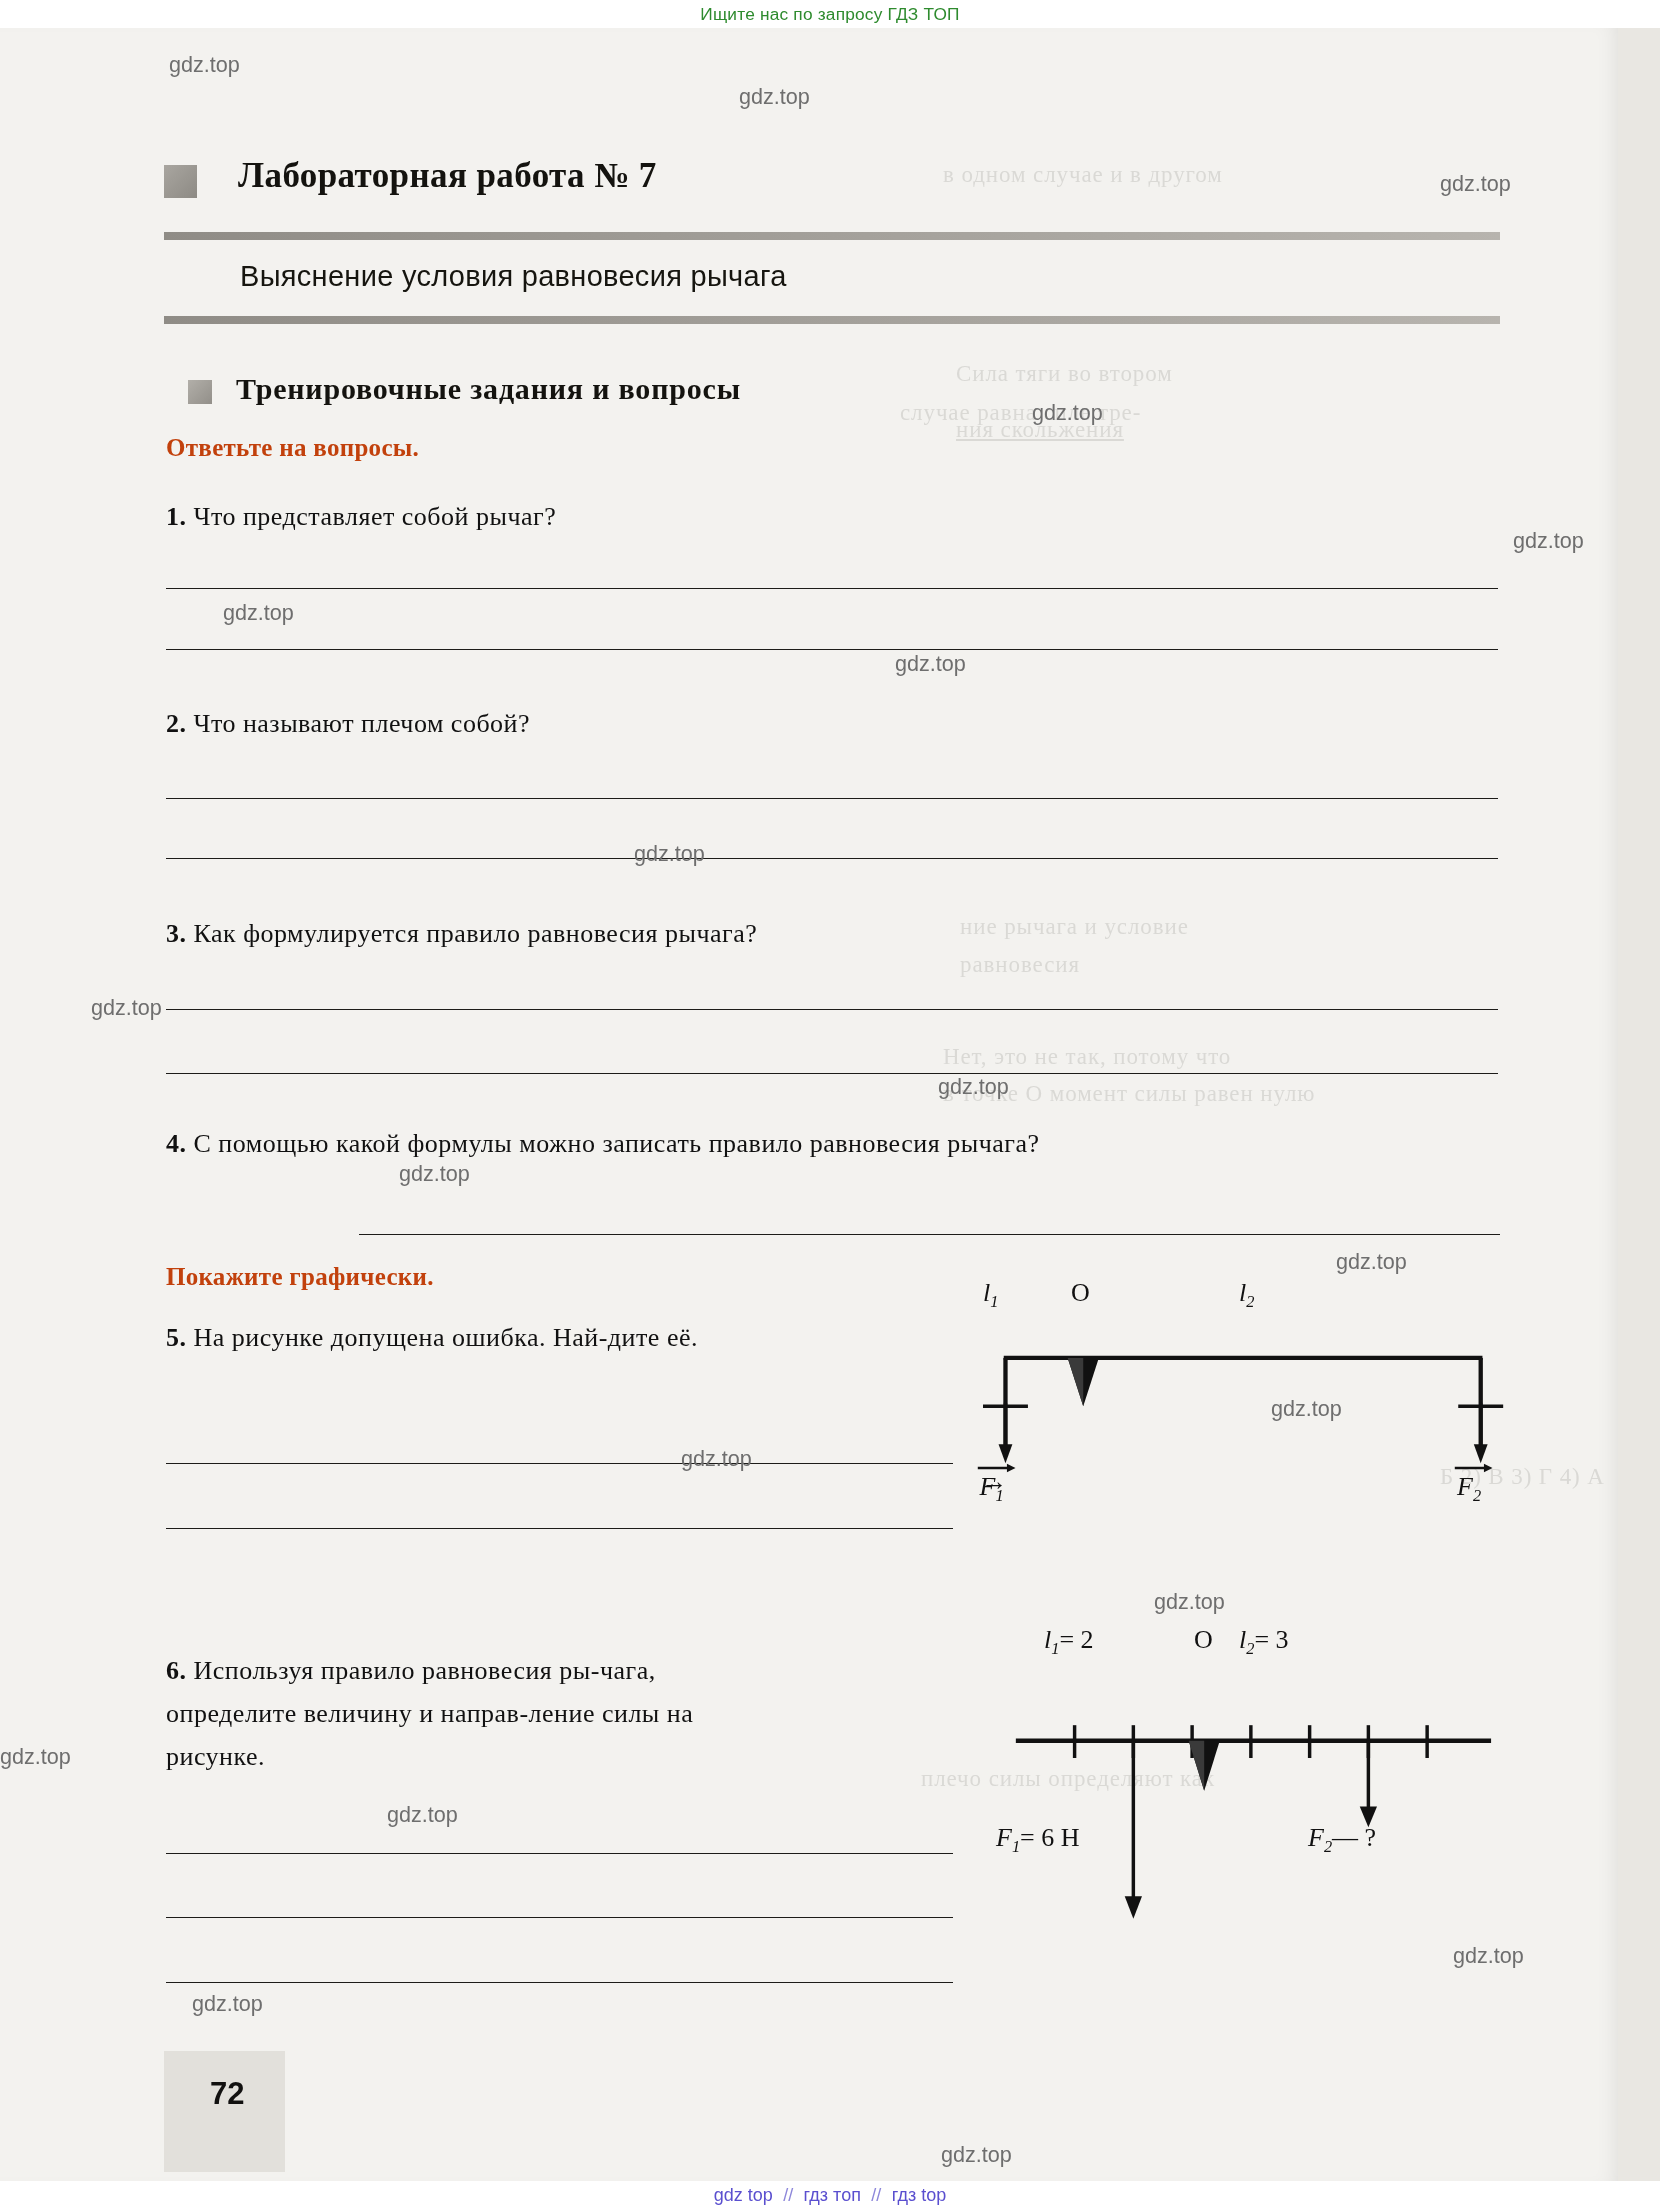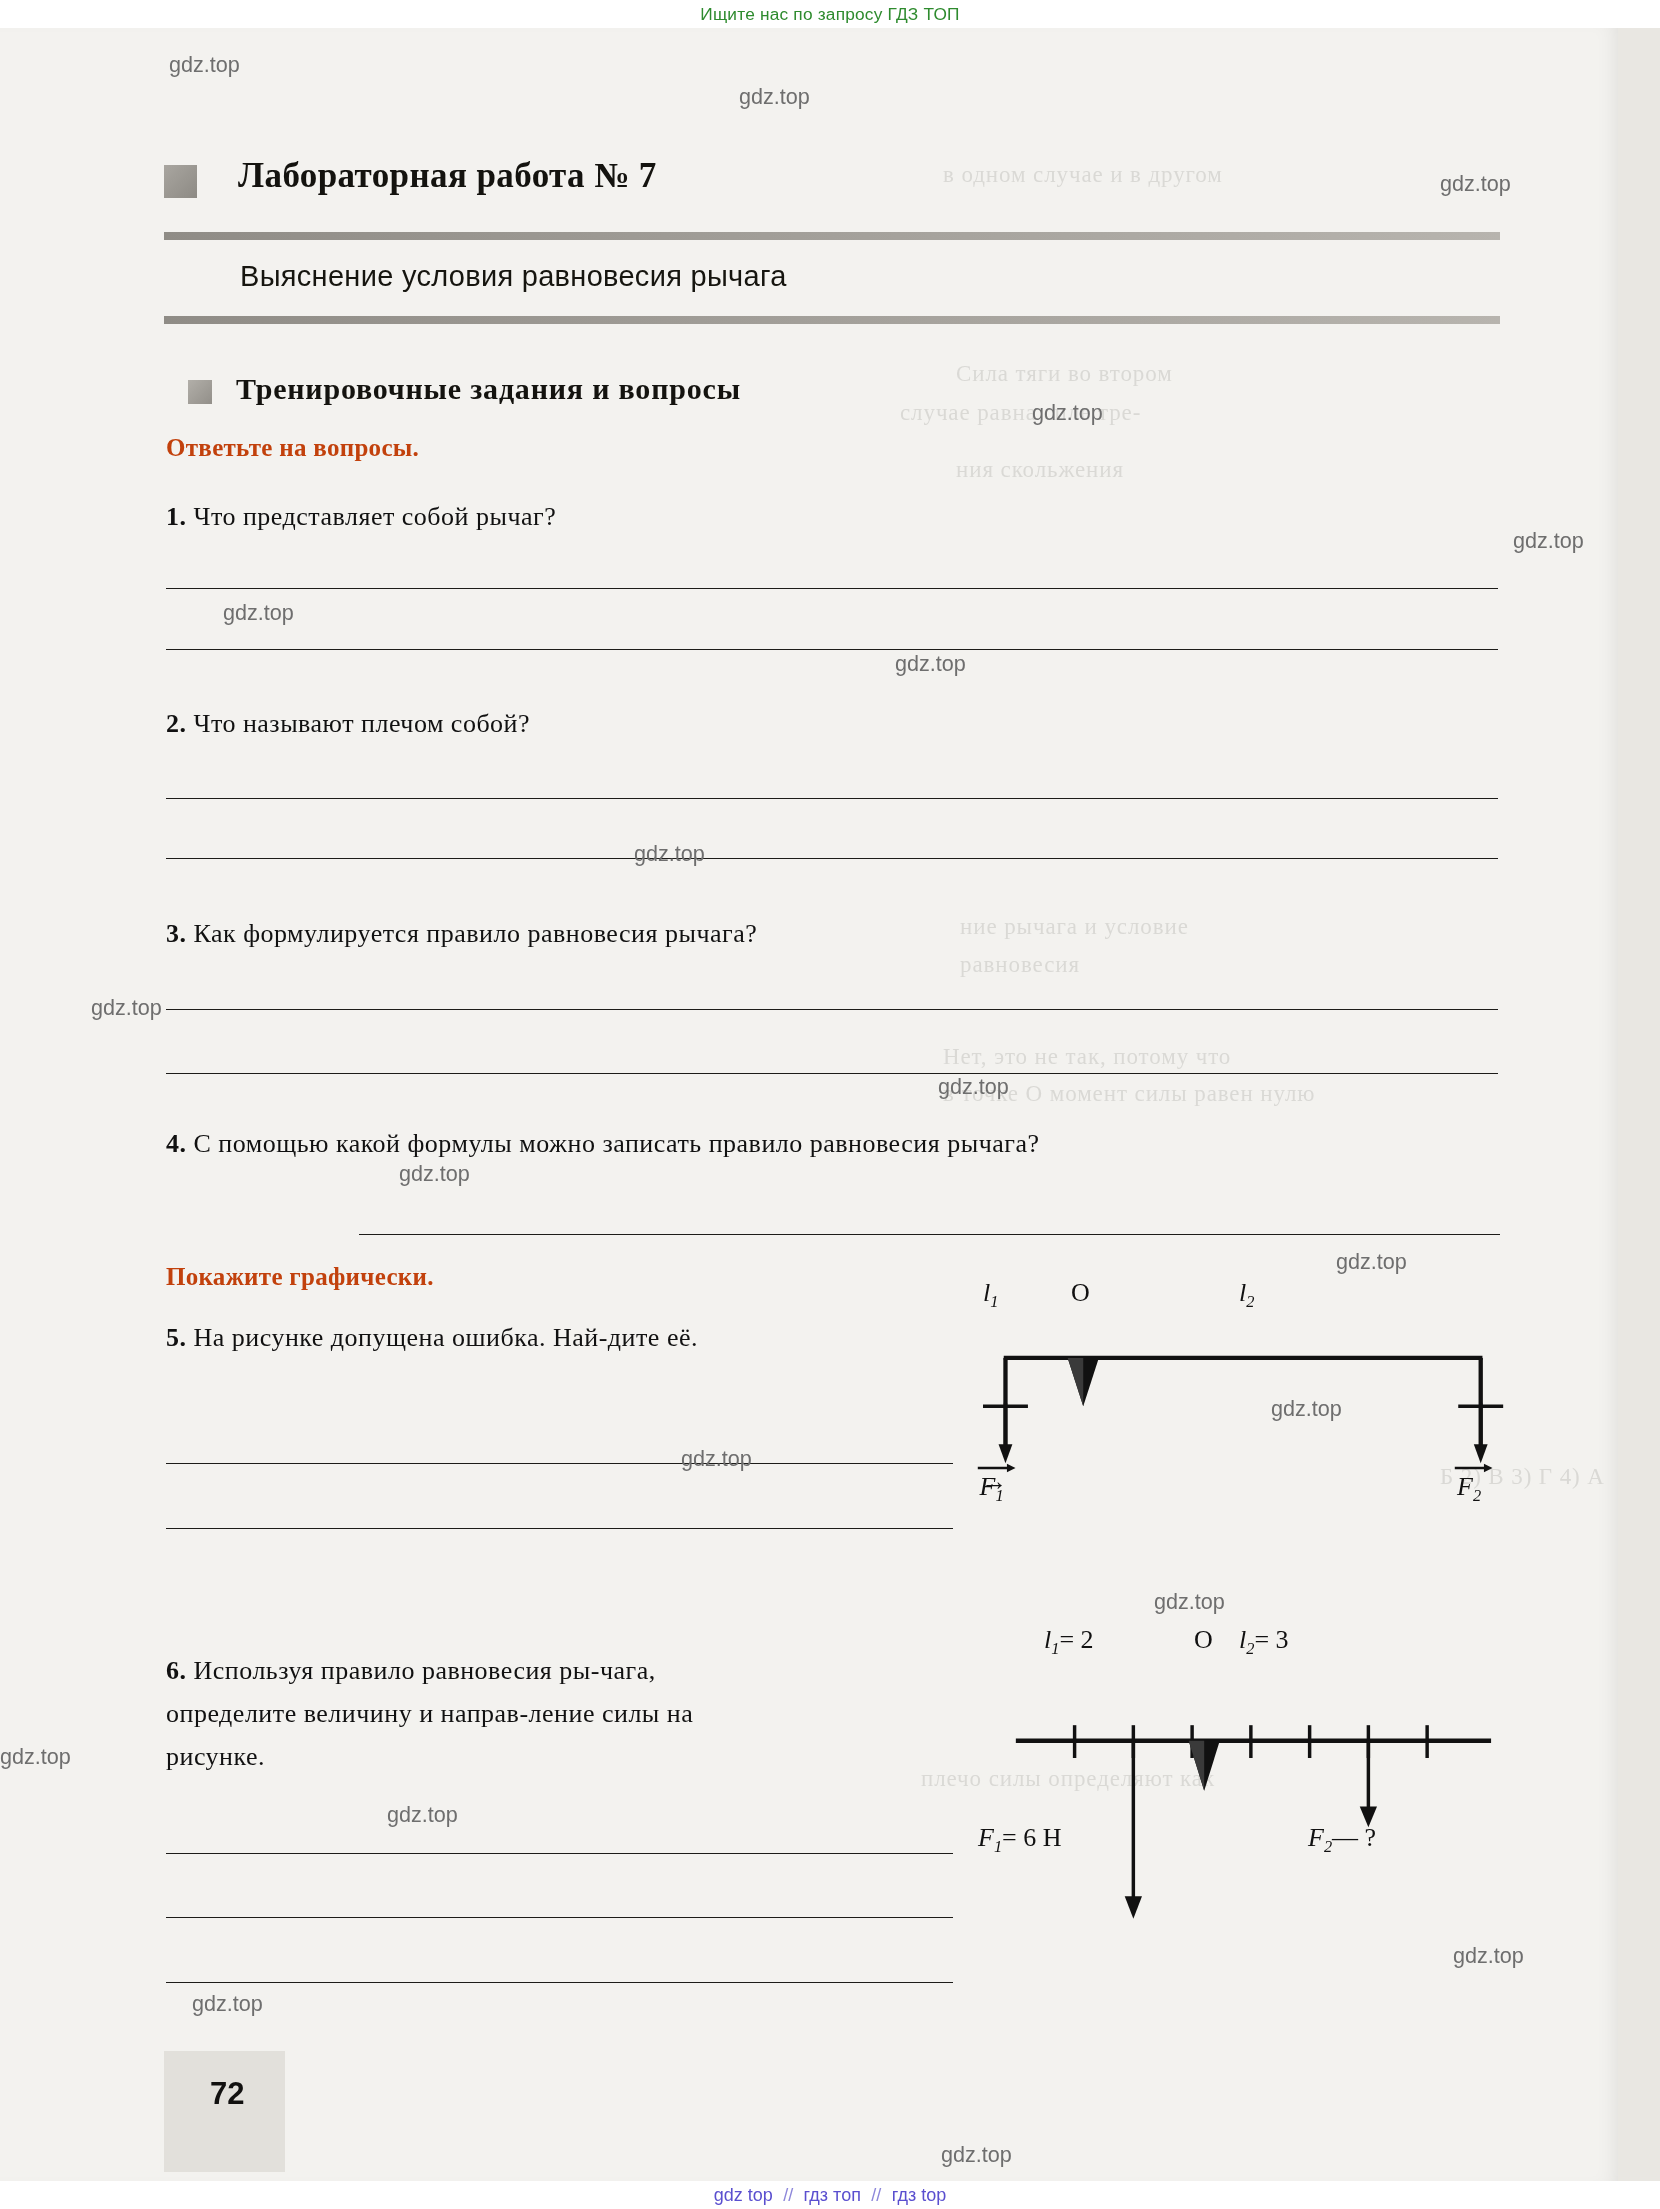--- a/index.html
+++ b/index.html
@@ -237,21 +237,21 @@
 <div class="top-banner">
   <span class="top-banner-text">Ищите нас по запросу ГДЗ ТОП</span>
 </div>
 
 <div class="page-sheet">
   <div class="page-inner">
 
     <div class="ghost" style="left:943px; top:134px;">в  одном  случае  и  в  другом</div>
     <div class="ghost" style="left:956px; top:333px;">Сила  тяги  во  втором</div>
     <div class="ghost" style="left:900px; top:372px;">случае  равна  силе  тре-</div>
-    <div class="ghost" style="left:956px; top:429px;">ния  скольжения</div>
+    <div class="ghost" style="left:956px; top:389px;text-decoration:underline;">ния  скольжения</div>
     <div class="ghost" style="left:960px; top:886px;">ние  рычага  и  условие</div>
     <div class="ghost" style="left:960px; top:924px;">равновесия</div>
     <div class="ghost" style="left:943px; top:1016px;">Нет,  это  не  так,  потому  что</div>
     <div class="ghost" style="left:943px; top:1053px;">в  точке  О  момент  силы  равен  нулю</div>
     <div class="ghost" style="left:1440px; top:1436px;">Б  2)  В  3)  Г  4)  А</div>
     <div class="ghost" style="left:921px; top:1738px;">плечо  силы  определяют  как</div>
 
     <div class="lab-header-row">
       <div class="sq-mark"></div>
       <div class="lab-title">Лабораторная работа № 7</div>
@@ -382,21 +382,21 @@
         <polygon points="260,100 278,100 278,158" fill="#3a3a3a"></polygon>
       </svg>
       
       <div class="fig-label" style="left:80px; top:-29px;">
         <span>l</span><sub style="font-size:16.4px;">1</sub><span class="roman" style="font-style:normal;">= 2</span>
       </div>
       <div class="fig-label roman" style="left:230px; top:-29px;">O</div>
       <div class="fig-label" style="left:275px; top:-29px;">
         <span>l</span><sub style="font-size:16.4px;">2</sub><span style="font-style:normal;">= 3</span>
       </div>
-      <div class="fig-label" style="left:14px; top:169px;">
+      <div class="fig-label" style="left:32px; top:169px;">
         <span>F</span><sub style="font-size:16.4px;">1</sub><span style="font-style:normal;">= 6 Н</span>
       </div>
       <div class="fig-label" style="left:344px; top:169px;">
         <span>F</span><sub style="font-size:16.4px;">2</sub><span style="font-style:normal;">— ?</span>
       </div>
     </div>
 
     <div class="page-num-box"></div>
     <div class="page-num">72</div>
 

